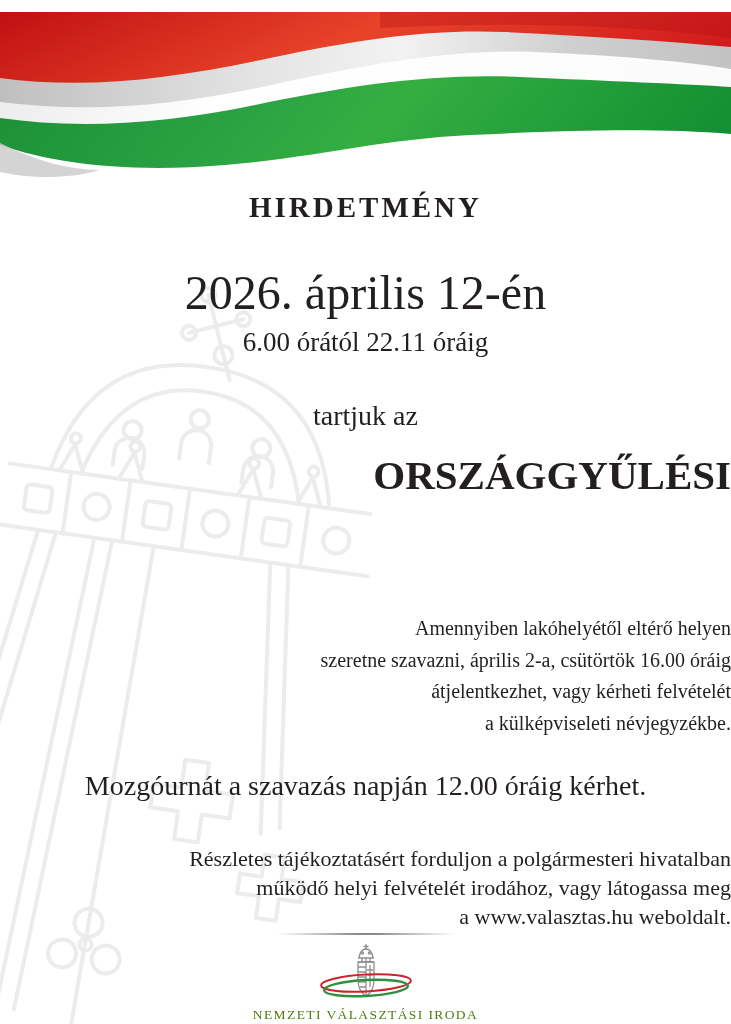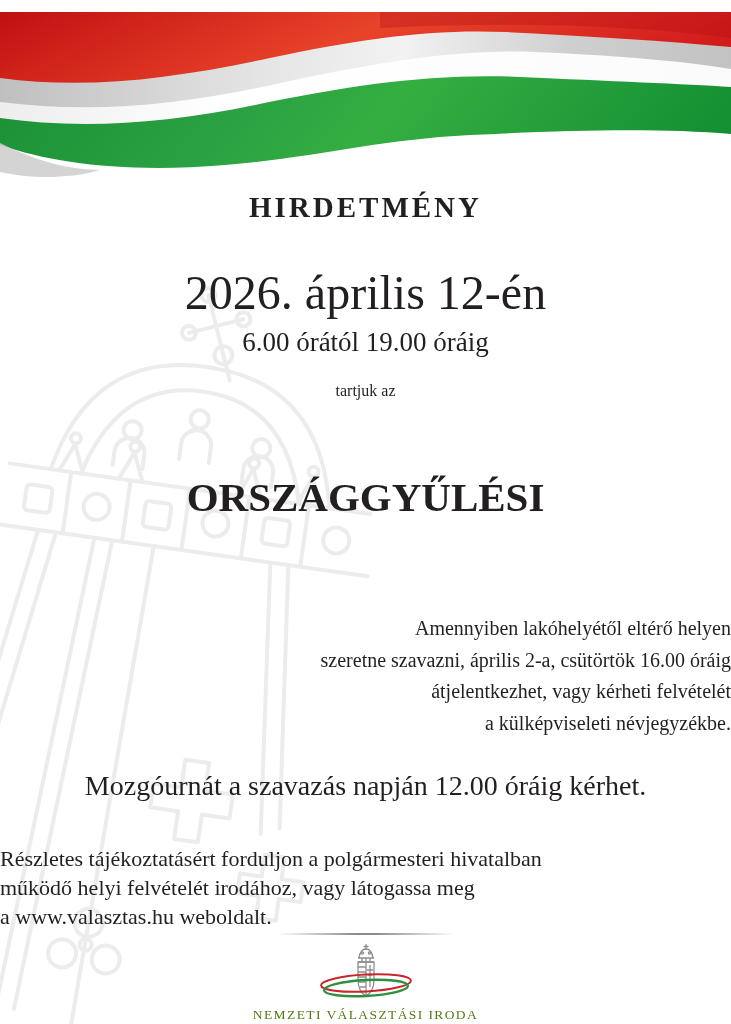--- a/index.html
+++ b/index.html
@@ -12,25 +12,25 @@
     overflow:hidden;
     font-family:"Liberation Serif","DejaVu Serif",serif;
     color:#231f20;
   }
   .flag{position:absolute;top:0;left:0;width:731px;height:240px;display:block;}
   .watermark{position:absolute;top:248px;left:-60px;width:480px;height:800px;display:block;pointer-events:none;}
   .line{position:absolute;left:0;width:100%;text-align:center;white-space:nowrap;line-height:1;}
   .title{top:181px;font-size:29px;font-weight:bold;letter-spacing:3px;}
   .date{top:257px;font-size:48px;}
   .time{top:317px;font-size:27px;}
-  .leadin{top:371px;font-size:16px;}
-  .heading{position:absolute;left:0;width:100%;text-align:center;top:459px;font-size:41px;font-weight:bold;line-height:52px;}
+  .leadin{top:390px;font-size:28px;}
+  .heading{position:absolute;left:0;width:100%;text-align:right;top:437px;font-size:41px;font-weight:bold;line-height:52px;}
   .para1{position:absolute;left:0;width:100%;text-align:right;top:601px;font-size:20px;line-height:31.5px;}
   .mozgo{top:760px;font-size:28px;}
-  .para2{position:absolute;left:0;width:100%;text-align:left;top:832px;font-size:22px;line-height:29px;}
+  .para2{position:absolute;left:0;width:100%;text-align:right;top:832px;font-size:22px;line-height:29px;}
   .divider{
     position:absolute;top:921px;left:50%;transform:translateX(-50%);
     width:178px;height:2px;
     background:linear-gradient(90deg,rgba(138,138,138,0) 0%,#8a8a8a 45%,#8a8a8a 55%,rgba(138,138,138,0) 100%);
   }
   .nvi-logo{position:absolute;top:929px;left:50%;transform:translateX(-50%);width:96px;height:64px;display:block;}
   .footer-org{top:996px;font-size:13.5px;letter-spacing:1.4px;color:#4d7c0f;}
 </style>
 </head>
 <body>
@@ -120,21 +120,21 @@
           <circle cx="200" cy="694" r="6"></circle>
       </g>
       <path d="M273,497 h24 v28 h28 v24 h-28 v28 h-24 v-28 h-28 v-24 h28 z"></path>
       <path d="M365,580 h20 v22 h22 v20 h-22 v22 h-20 v-22 h-22 v-20 h22 z"></path>
     </g>
   </svg>
 
   <div class="line title">HIRDETMÉNY</div>
 
   <div class="line date">2026. április 12-én</div>
-  <div class="line time">6.00 órától 19.00 óráig</div>
+  <div class="line time">6.00 órától 22.11 óráig</div>
   <div class="line leadin">tartjuk az</div>
 
   <div class="heading">
     <div>ORSZÁGGYŰLÉSI</div>
   </div>
 
   <div class="para1">
     <div>Amennyiben lakóhelyétől eltérő helyen</div>
     <div>szeretne szavazni, április 2-a, csütörtök 16.00 óráig</div>
     <div>átjelentkezhet, vagy kérheti felvételét</div>

